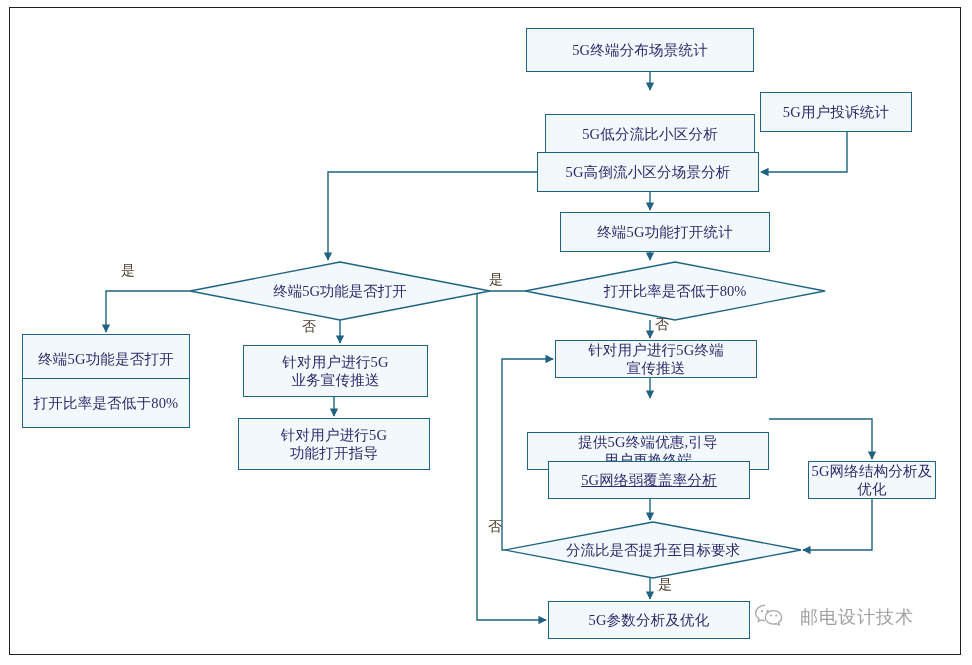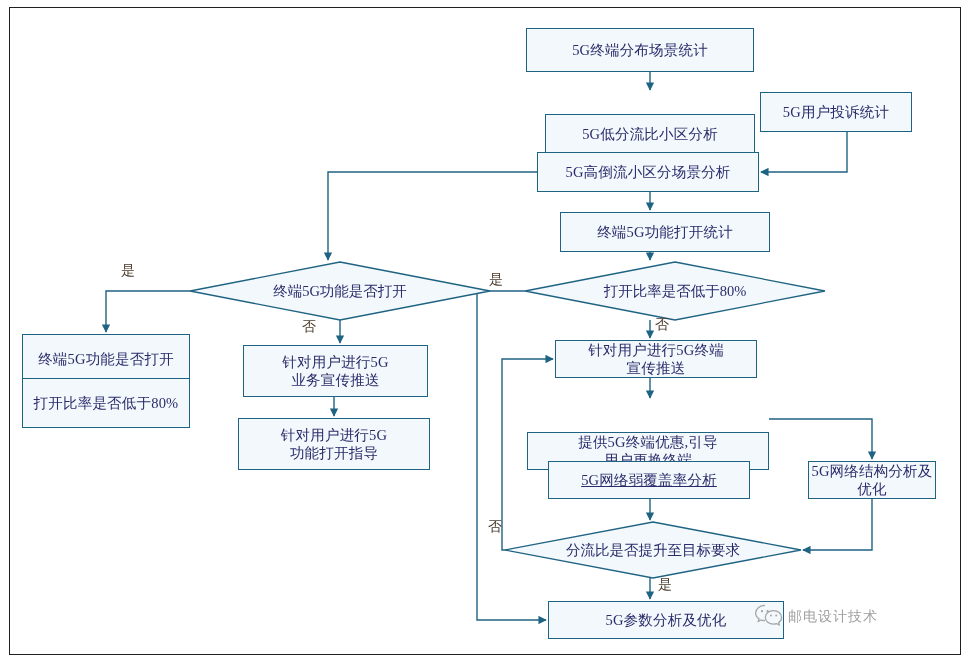--- a/index.html
+++ b/index.html
@@ -61,23 +61,23 @@
     color: #2b2b6b;
     font-size: 14.5px;
     line-height: 1;
     white-space: nowrap;
     text-align: center;
   }
   #watermark {
     position: absolute;
     display: flex;
     align-items: center;
-    gap: 4px;
+    gap: 16px;
     color: #9d9d9d;
-    font-size: 14px;
+    font-size: 18px;
     letter-spacing: 1px;
     font-family: "DejaVu Sans", "Liberation Sans", sans-serif;
   }
   #watermark .wm-text { color: #a0a0a0; }
 </style>
 </head>
 <body>
 
 <div id="canvas">
 
@@ -148,21 +148,21 @@
 业务宣传推送</div>
   <div class="node" style="left:238px;top:418px;width:192px;height:52px;">针对用户进行5G
 功能打开指导</div>
 
   <div class="node" style="left:555px;top:340px;width:202px;height:38px;">针对用户进行5G终端
 宣传推送</div>
   <div class="node" style="left:527px;top:400px;width:242px;height:38px;margin-top:32px;">提供5G终端优惠,引导
 用户更换终端</div>
   <div class="node" style="left:548px;top:461px;width:202px;height:38px;text-decoration:underline;">5G网络弱覆盖率分析</div>
   <div class="node" style="left:808px;top:461px;width:128px;height:38px;">5G网络结构分析及优化</div>
-  <div class="node" style="left:548px;top:601px;width:236px;height:38px;">5G参数分析及优化</div>
+  <div class="node" style="left:548px;top:601px;width:202px;height:38px;">5G参数分析及优化</div>
 
   <div class="diamond-label" style="left:190px;top:284px;width:300px;">终端5G功能是否打开</div>
   <div class="diamond-label" style="left:525px;top:284px;width:300px;">打开比率是否低于80%</div>
   <div class="diamond-label" style="left:505px;top:543px;width:296px;">分流比是否提升至目标要求</div>
 
   <div class="edge-label" style="left:121px;top:264px;">是</div>
   <div class="edge-label" style="left:302px;top:320px;">否</div>
   <div class="edge-label" style="left:489px;top:273px;">是</div>
   <div class="edge-label" style="left:655px;top:318px;">否</div>
   <div class="edge-label" style="left:488px;top:520px;">否</div>

